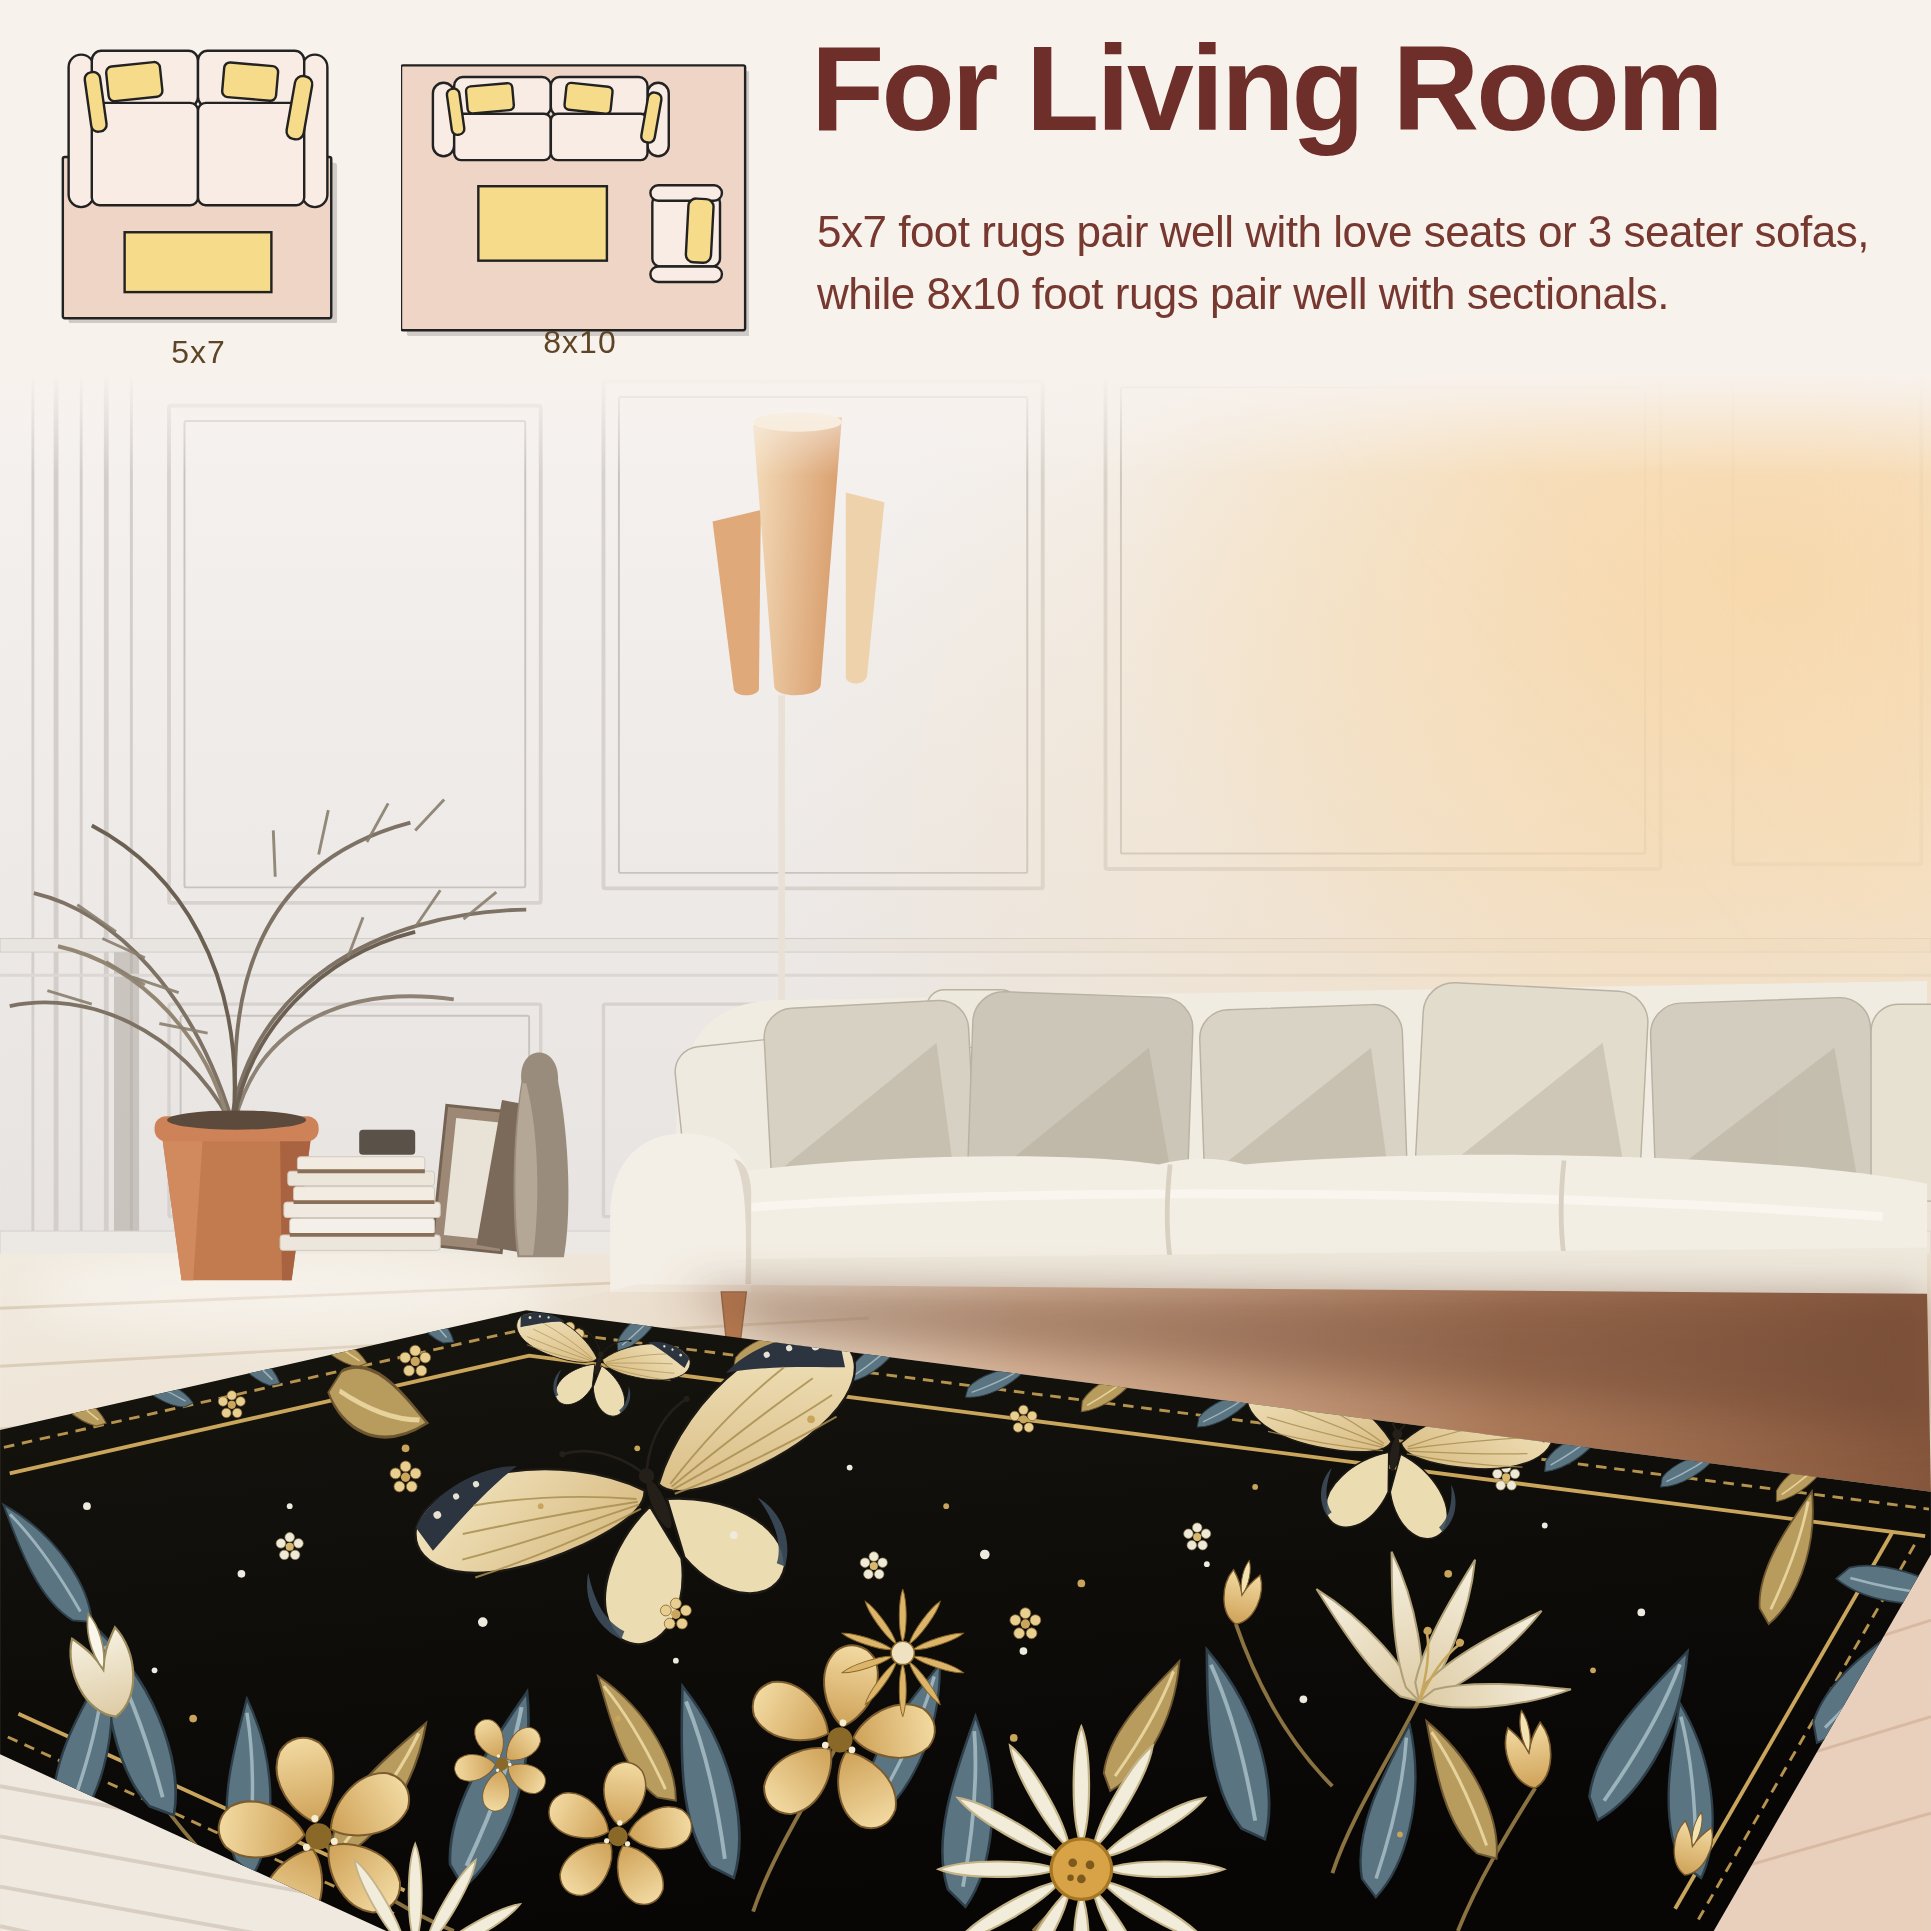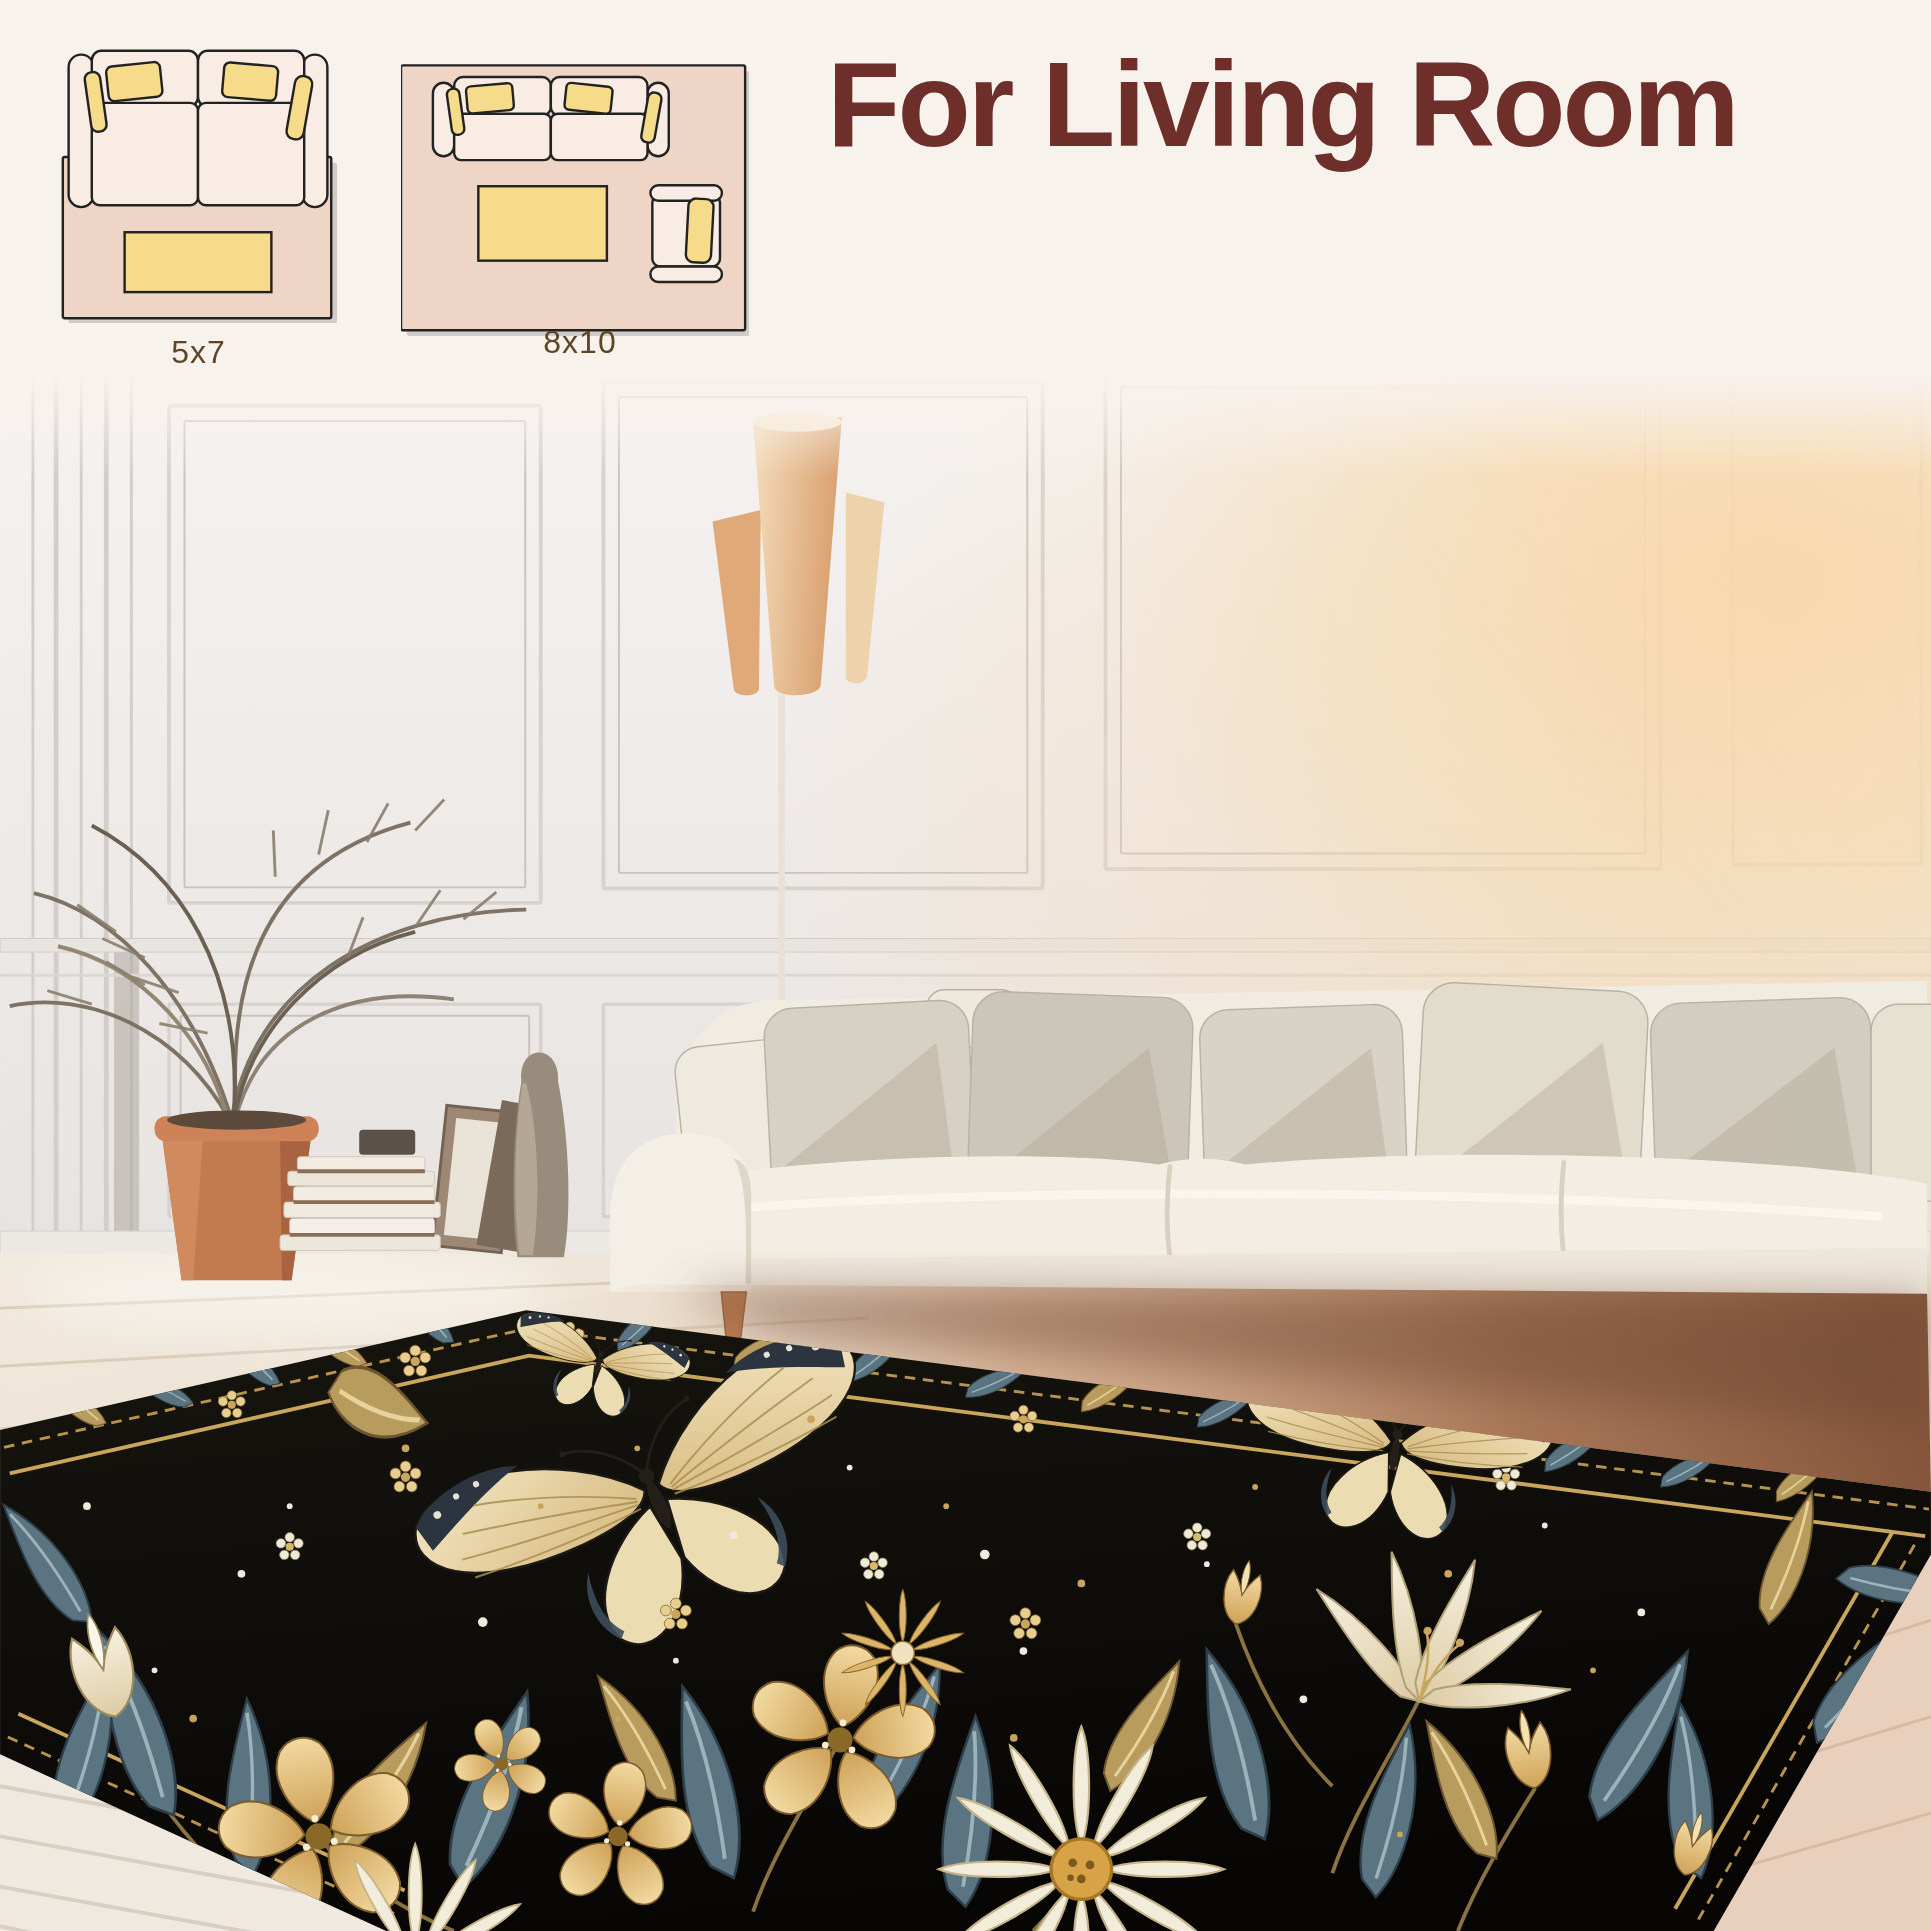--- a/index.html
+++ b/index.html
@@ -573,17 +573,18 @@
           <rect x="258" y="226" width="74" height="16" rx="8"></rect>
         </g>
         <rect x="296" y="156" width="26" height="66" rx="8" transform="rotate(3 309 189)" fill="#f6db8a" stroke="#222222" stroke-width="2.5"></rect>
       </g>
       <rect x="80" y="143" width="133" height="77" fill="#f6db8a" stroke="#222222" stroke-width="2.5"></rect>
     </svg>
 
     <div class="size-label lab1">5x7</div>
     <div class="size-label lab2">8x10</div>
 
-    <h1 class="title" style="margin:16px">For Living Room</h1>
+    <h1 class="title" style="margin:0">For Living Room</h1>
+    <p class="desc" style="margin:0">5x7 foot rugs pair well with love seats or 3 seater sofas, while 8x10 foot rugs pair well with sectionals.</p>
   </div>
 
 </div>
 
 
 </body></html>

